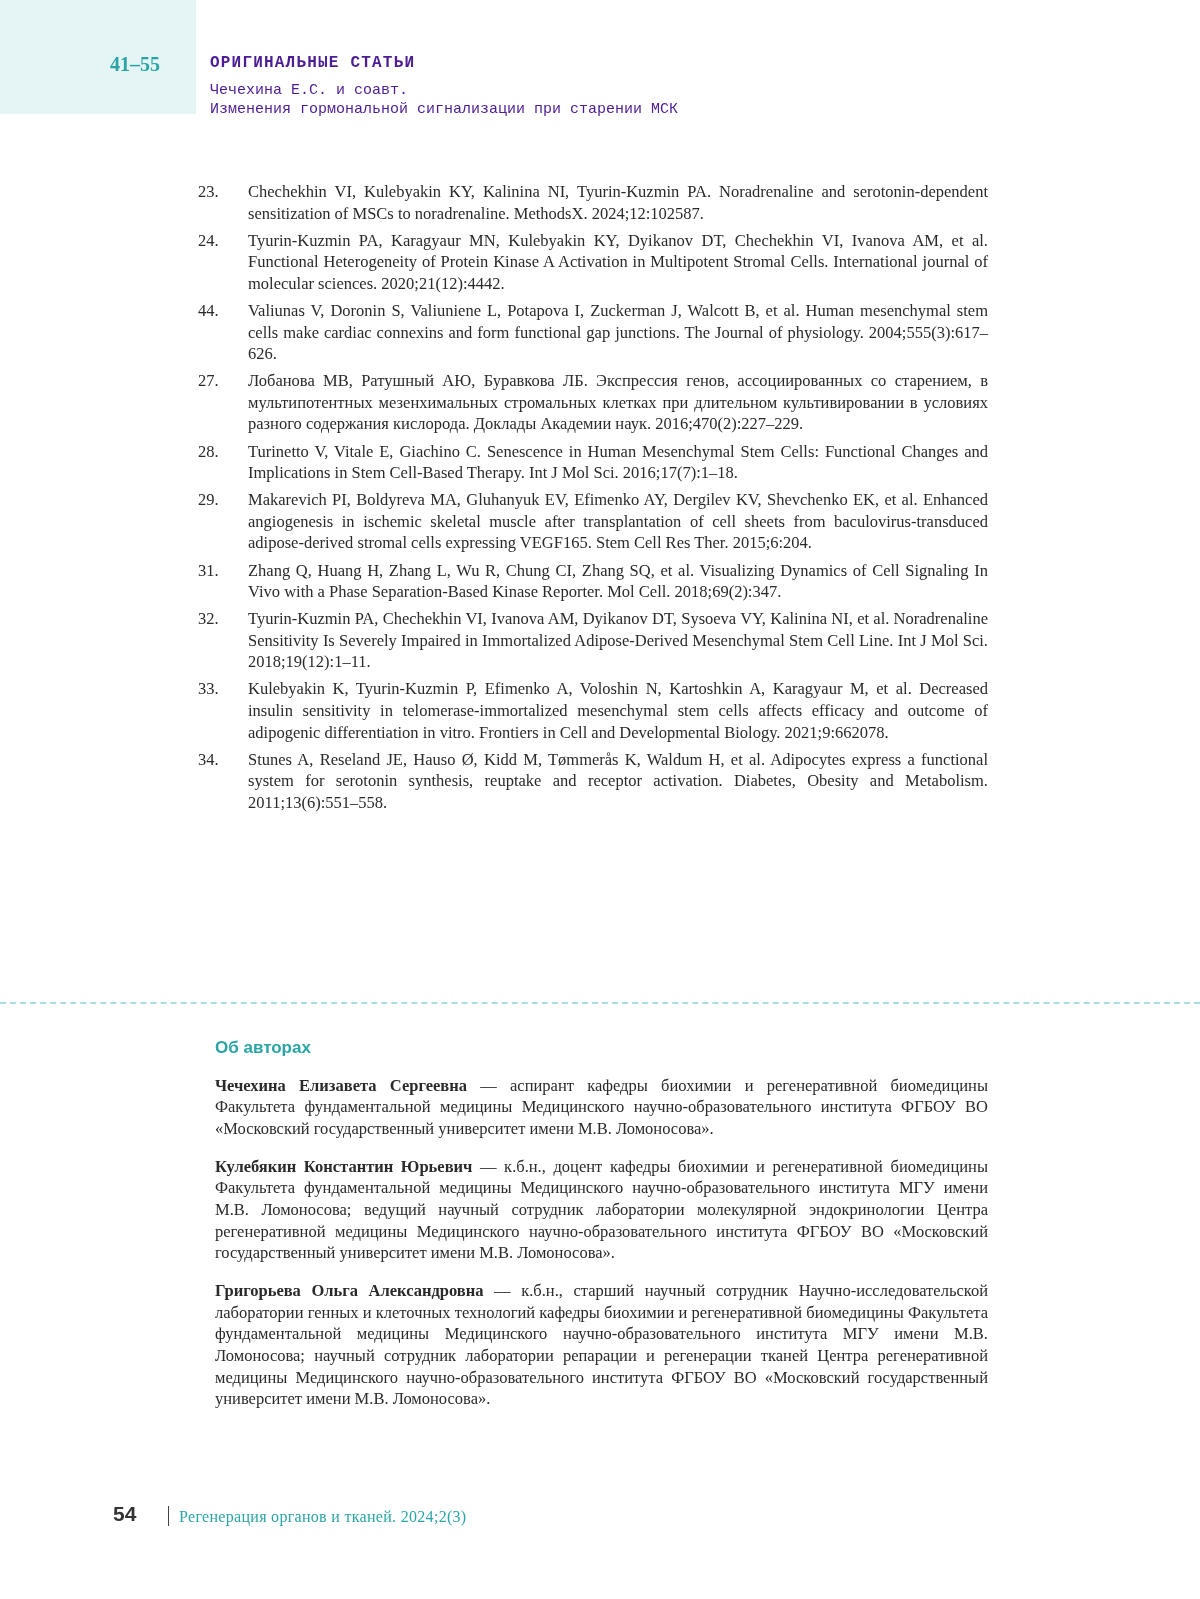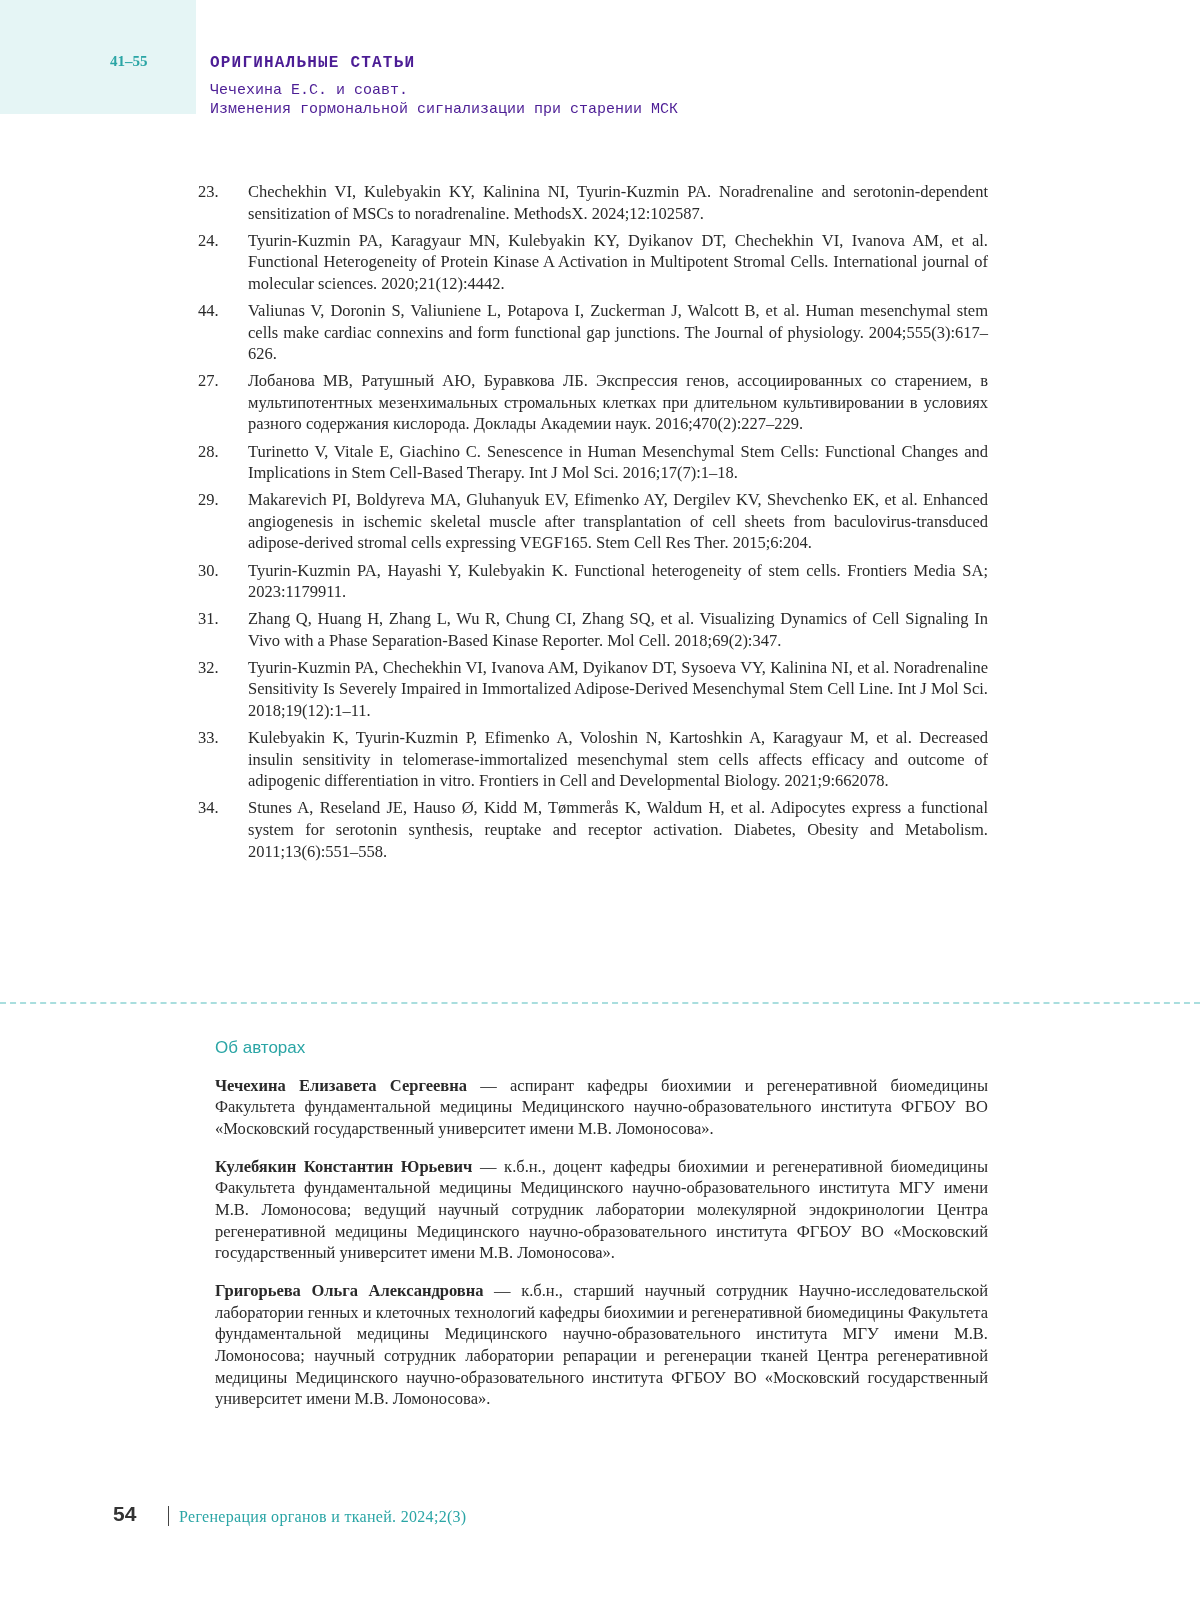--- a/index.html
+++ b/index.html
@@ -1,34 +1,34 @@
 <!DOCTYPE html>
 <html><head>
 <meta charset="utf-8">
 <style>
   html, body { margin: 0; padding: 0; background: #ffffff; }
   body { width: 1200px; height: 1599px; position: relative; overflow: hidden;
          font-family: "Liberation Serif", "DejaVu Serif", serif; color: #2a2a2a; }
   .teal-box { position: absolute; left: 0; top: 0; width: 196px; height: 114px; background: #e5f5f5; }
-  .page-range { position: absolute; left: 110px; top: 53px; font-size: 15px; font-weight: bold;
+  .page-range { position: absolute; left: 110px; top: 53px; font-size: 20px; font-weight: bold;
                 color: #2aa5a5; font-family: "Liberation Serif", serif; text-align: right; }
   .header { position: absolute; left: 210px; top: 53px; color: #4c1d95; font-family: Liberation Mono, monospace; }
   .section-title { font-size: 16px; font-weight: bold; letter-spacing: 1.2px; line-height: 20px; }
   .header-sub { font-size: 15px; line-height: 19px; margin-top: 8px; }
 
   .refs { position: absolute; left: 198px; top: 146px; width: 790px; margin-top: 35px; }
   .ref { display: flex; font-size: 16.5px; line-height: 21.6px; margin-bottom: 5.5px; }
   .ref-num { width: 50px; flex: 0 0 50px; }
   .ref-text { flex: 1; text-align: justify; }
 
   .divider { position: absolute; left: 0; top: 1002px; width: 1200px; height: 0;
              border-top: 2px dashed #a9dede; }
 
   .authors { position: absolute; left: 215px; top: 1038px; width: 773px; }
-  .authors-title { font-family: "Liberation Sans", "DejaVu Sans", sans-serif; font-weight: normal;
+  .authors-title { font-family: "Liberation Sans", "DejaVu Sans", sans-serif; font-weight: bold;
                    font-size: 17px; color: #2aa5a5; margin-bottom: 12px; }
   .author { font-size: 16.5px; line-height: 21.6px; text-align: justify; margin-bottom: 8px; }
   .author-name { font-weight: bold; }
 
   .footer { position: absolute; left: 113px; top: 1502px; display: flex; align-items: flex-end; }
   .footer-page { font-family: "Liberation Sans", "DejaVu Sans", sans-serif; font-weight: bold;
                  font-size: 21px; color: #333333; width: 55px; }
   .footer-bar { width: 1px; height: 20px; background: #444; margin-right: 10px; }
   .footer-journal { font-size: 16px; color: #2aa5a5; letter-spacing: 0.3px; }
 </style>
@@ -65,24 +65,20 @@
     </div>
   <div class="ref">
       <span class="ref-num">28.</span>
       <span class="ref-text">Turinetto V, Vitale E, Giachino C. Senescence in Human Mesenchymal Stem Cells: Functional Changes and Implications in Stem Cell-Based Therapy. Int J Mol Sci. 2016;17(7):1–18.</span>
     </div>
   <div class="ref">
       <span class="ref-num">29.</span>
       <span class="ref-text">Makarevich PI, Boldyreva MA, Gluhanyuk EV, Efimenko AY, Dergilev KV, Shevchenko EK, et al. Enhanced angiogenesis in ischemic skeletal muscle after transplantation of cell sheets from baculovirus-transduced adipose-derived stromal cells expressing VEGF165. Stem Cell Res Ther. 2015;6:204.</span>
     </div>
   <div class="ref">
-      <span class="ref-num">30.</span>
-      <span class="ref-text">Tyurin-Kuzmin PA, Hayashi Y, Kulebyakin K. Functional heterogeneity of stem cells. Frontiers Media SA; 2023:1179911.</span>
-    </div>
-  <div class="ref">
       <span class="ref-num">31.</span>
       <span class="ref-text">Zhang Q, Huang H, Zhang L, Wu R, Chung CI, Zhang SQ, et al. Visualizing Dynamics of Cell Signaling In Vivo with a Phase Separation-Based Kinase Reporter. Mol Cell. 2018;69(2):347.</span>
     </div>
   <div class="ref">
       <span class="ref-num">32.</span>
       <span class="ref-text">Tyurin-Kuzmin PA, Chechekhin VI, Ivanova AM, Dyikanov DT, Sysoeva VY, Kalinina NI, et al. Noradrenaline Sensitivity Is Severely Impaired in Immortalized Adipose-Derived Mesenchymal Stem Cell Line. Int J Mol Sci. 2018;19(12):1–11.</span>
     </div>
   <div class="ref">
       <span class="ref-num">33.</span>
       <span class="ref-text">Kulebyakin K, Tyurin-Kuzmin P, Efimenko A, Voloshin N, Kartoshkin A, Karagyaur M, et al. Decreased insulin sensitivity in telomerase-immortalized mesenchymal stem cells affects efficacy and outcome of adipogenic differentiation in vitro. Frontiers in Cell and Developmental Biology. 2021;9:662078.</span>

